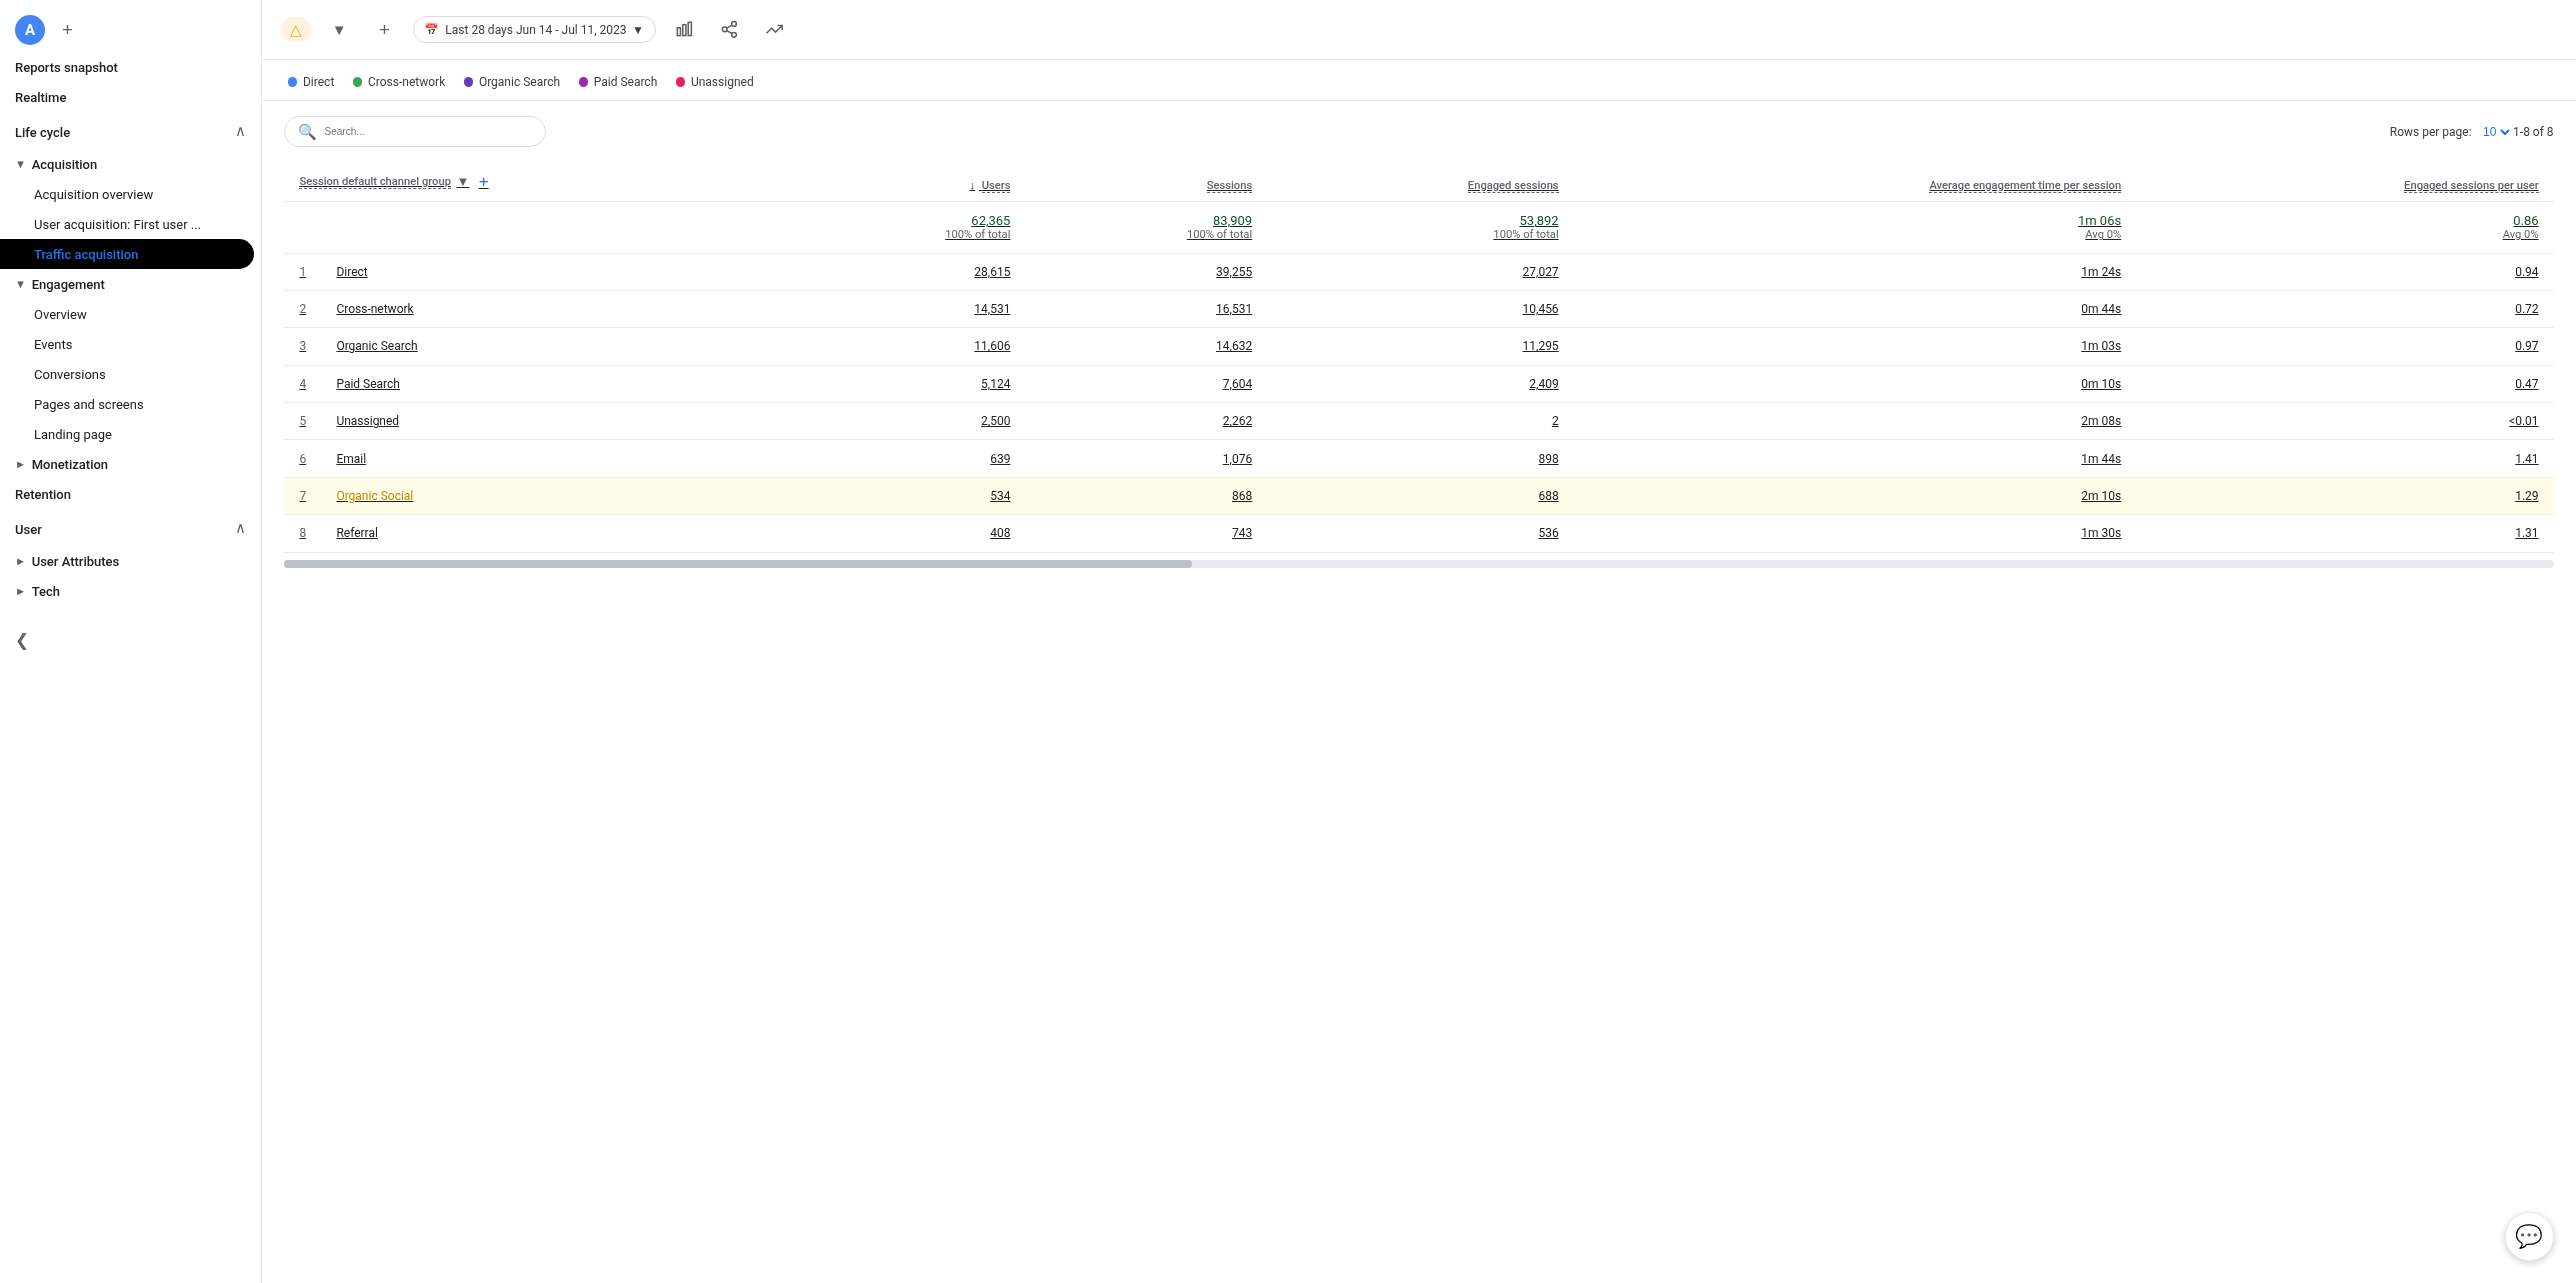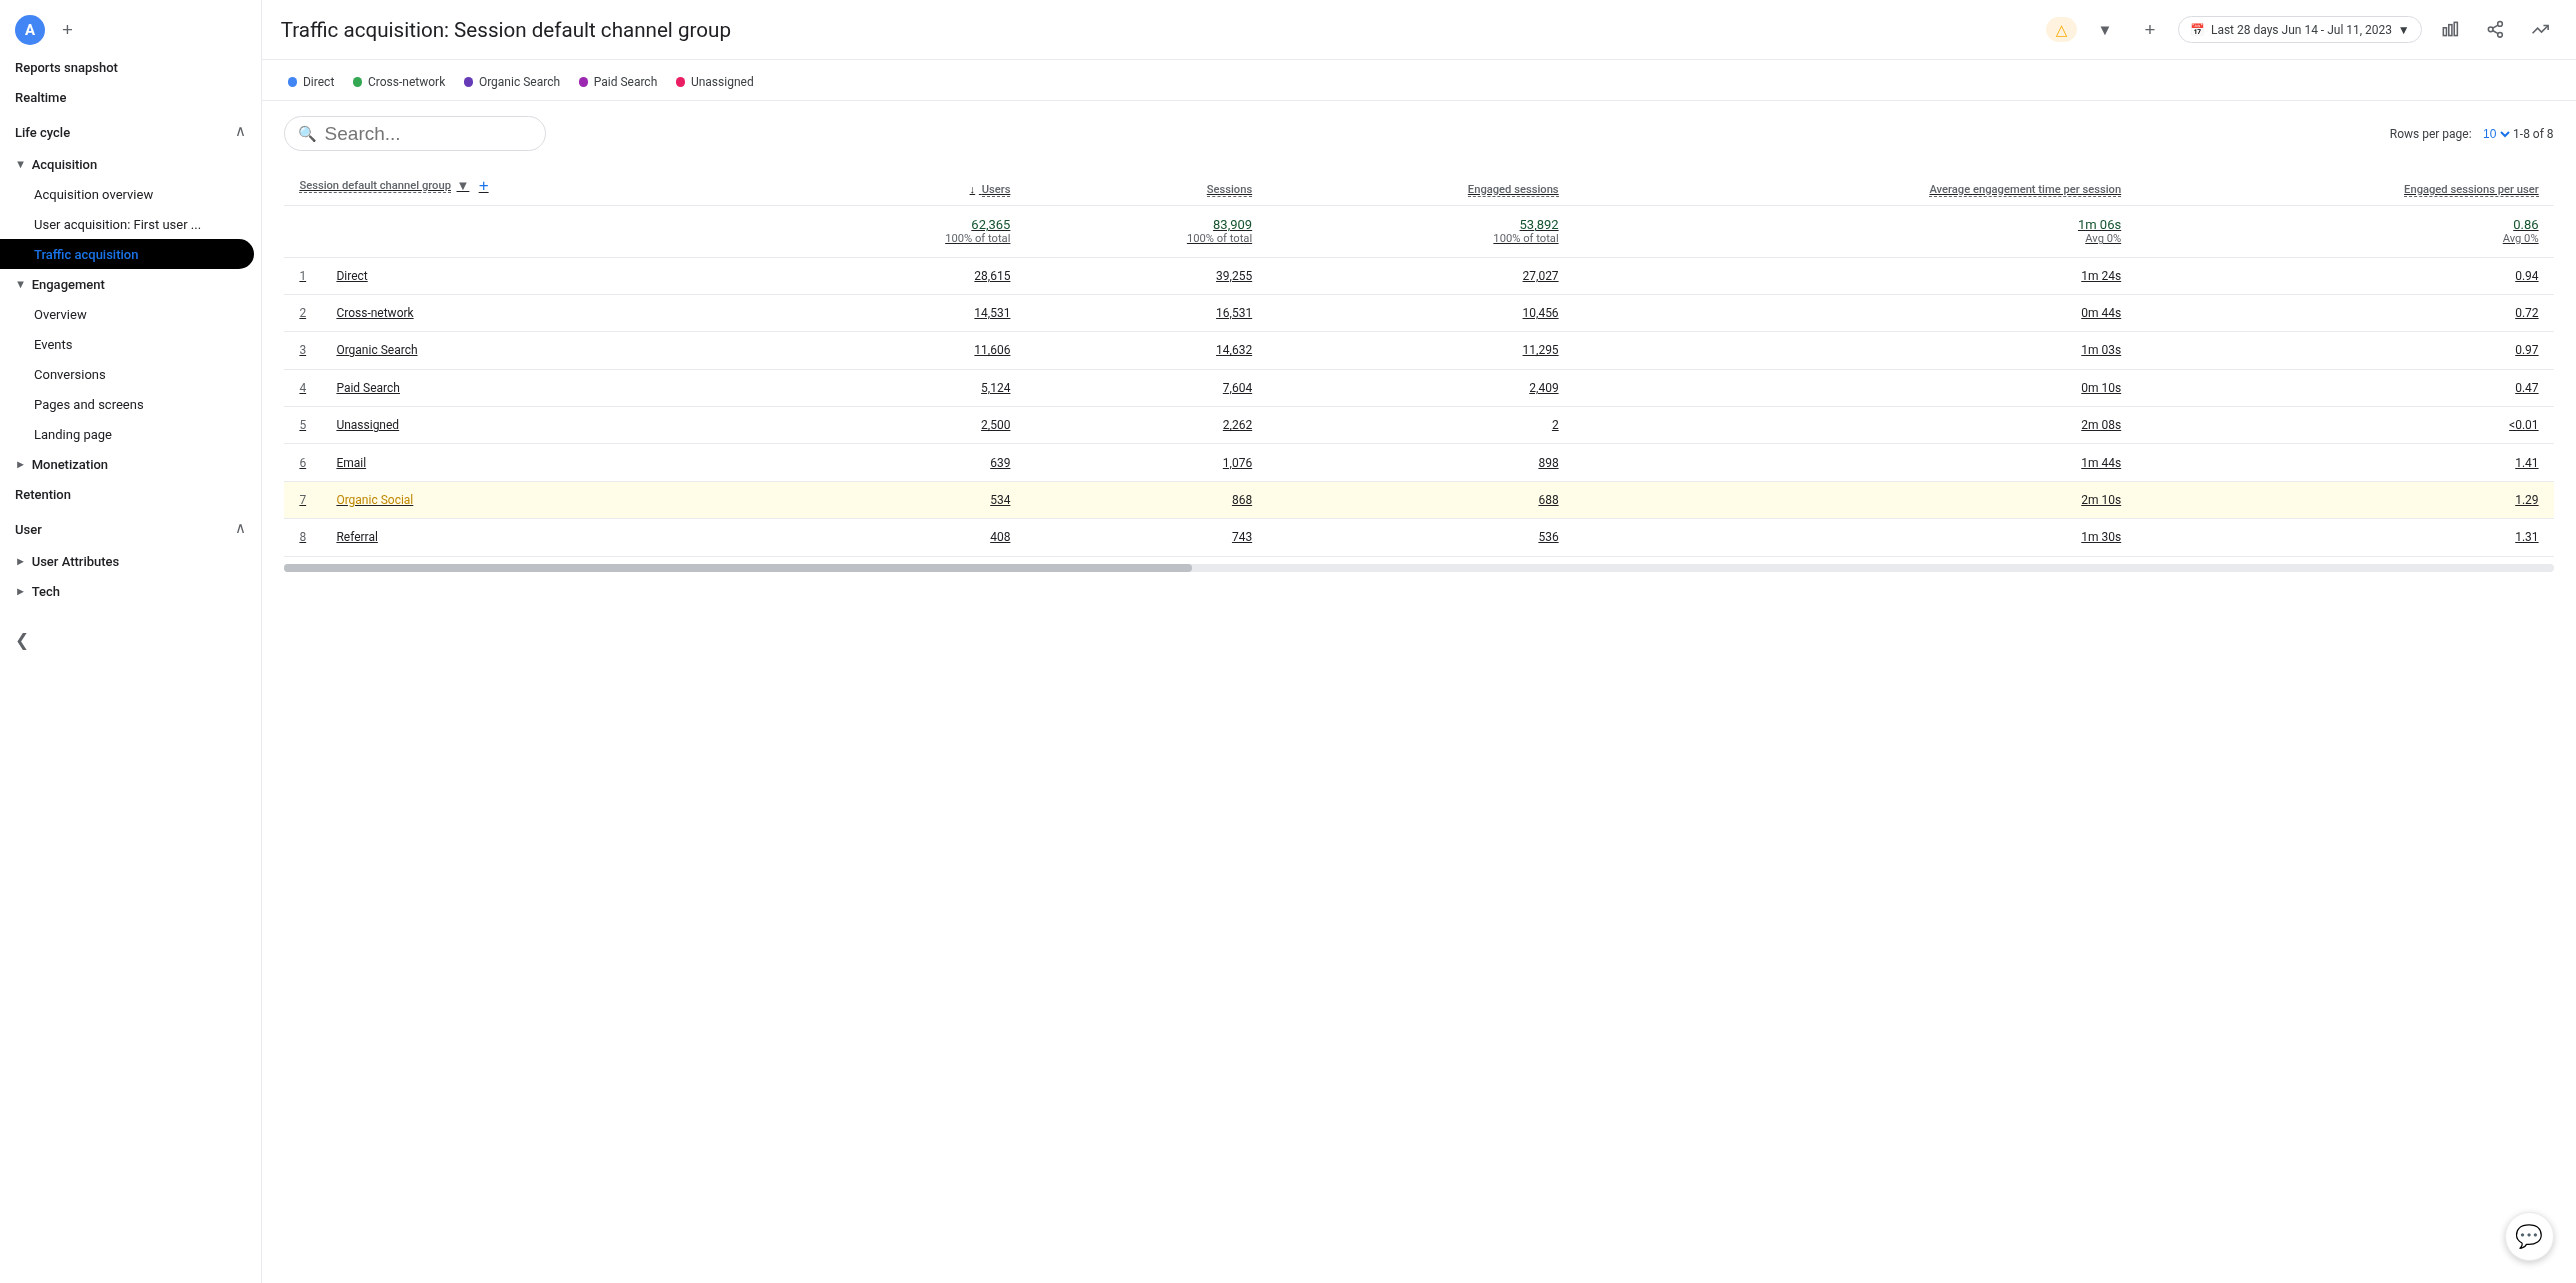--- a/index.html
+++ b/index.html
@@ -36,21 +36,21 @@
     
     .legend { display: flex; align-items: center; gap: 18.7px; padding: 15px 26px 11.2px 26px; background: #fff; border-bottom: 0.9px solid #e8eaed; }
     .legend-item { display: flex; align-items: center; gap: 5.6px; font-size: 12px; color: #3c4043; cursor: pointer; }
     .legend-dot { width: 9.4px; height: 9.4px; border-radius: 50%; }
 
     
     .table-section { padding: 15px 22.4px; }
     .table-toolbar { display: flex; align-items: center; justify-content: space-between; margin-bottom: 15px; }
     .search-box { display: flex; align-items: center; gap: 7.5px; border: 0.9px solid #dadce0; border-radius: 22.4px; padding: 5.6px 13px; width: 262px; }
     .search-icon { color: #5f6368; font-size: 15px; }
-    .search-input { border: none; outline: none; font-size: 19px; color: #6d28d9; background: transparent; width: 100%; }
+    .search-input { border: none; outline: none; font-size: 10px; color: #6d28d9; background: transparent; width: 100%; }
     .table-controls { display: flex; align-items: center; font-size: 12px; color: #3c4043; }
     .rows-per-page { display: flex; align-items: center; gap: 7.5px; }
     .rows-select { border: none; font-size: 12px; color: #1a73e8; cursor: pointer; background: transparent; }
     .pagination-info { font-size: 12px; color: #3c4043; }
 
     
     .data-table { width: 100%; border-collapse: collapse; font-size: 12px; text-decoration: underline; }
     .data-table th { text-align: right; padding: 9.4px 15px; font-weight: 500; color: #5f6368; border-bottom: 1.9px solid #e8eaed; vertical-align: bottom; font-size: 11.2px; white-space: nowrap; }
     .data-table th.left { text-align: left; }
     .data-table th .sort-arrow { color: #202124; margin-right: 3.7px; }
@@ -148,21 +148,20 @@
   </div>
 
   <div class="sidebar-bottom">
     <span style="font-size:17px; margin-right:5.6px;">❮</span>
   </div>
 </nav>
 
 <div class="main">
 
   <div class="topbar">
-    <span class="topbar-title">Traffic acquisition: Session default channel group</span>
     <div class="topbar-warning">
       <span style="color:#f9ab00; font-size:15px;">△</span>
     </div>
     <button class="topbar-icon-btn" style="font-size:15px;">▼</button>
     <button class="topbar-icon-btn" style="font-size:18.7px;">+</button>
     <div class="topbar-date">
       <span>📅</span>
       <span>Last 28 days  Jun 14 - Jul 11, 2023</span>
       <span>▼</span>
     </div>

